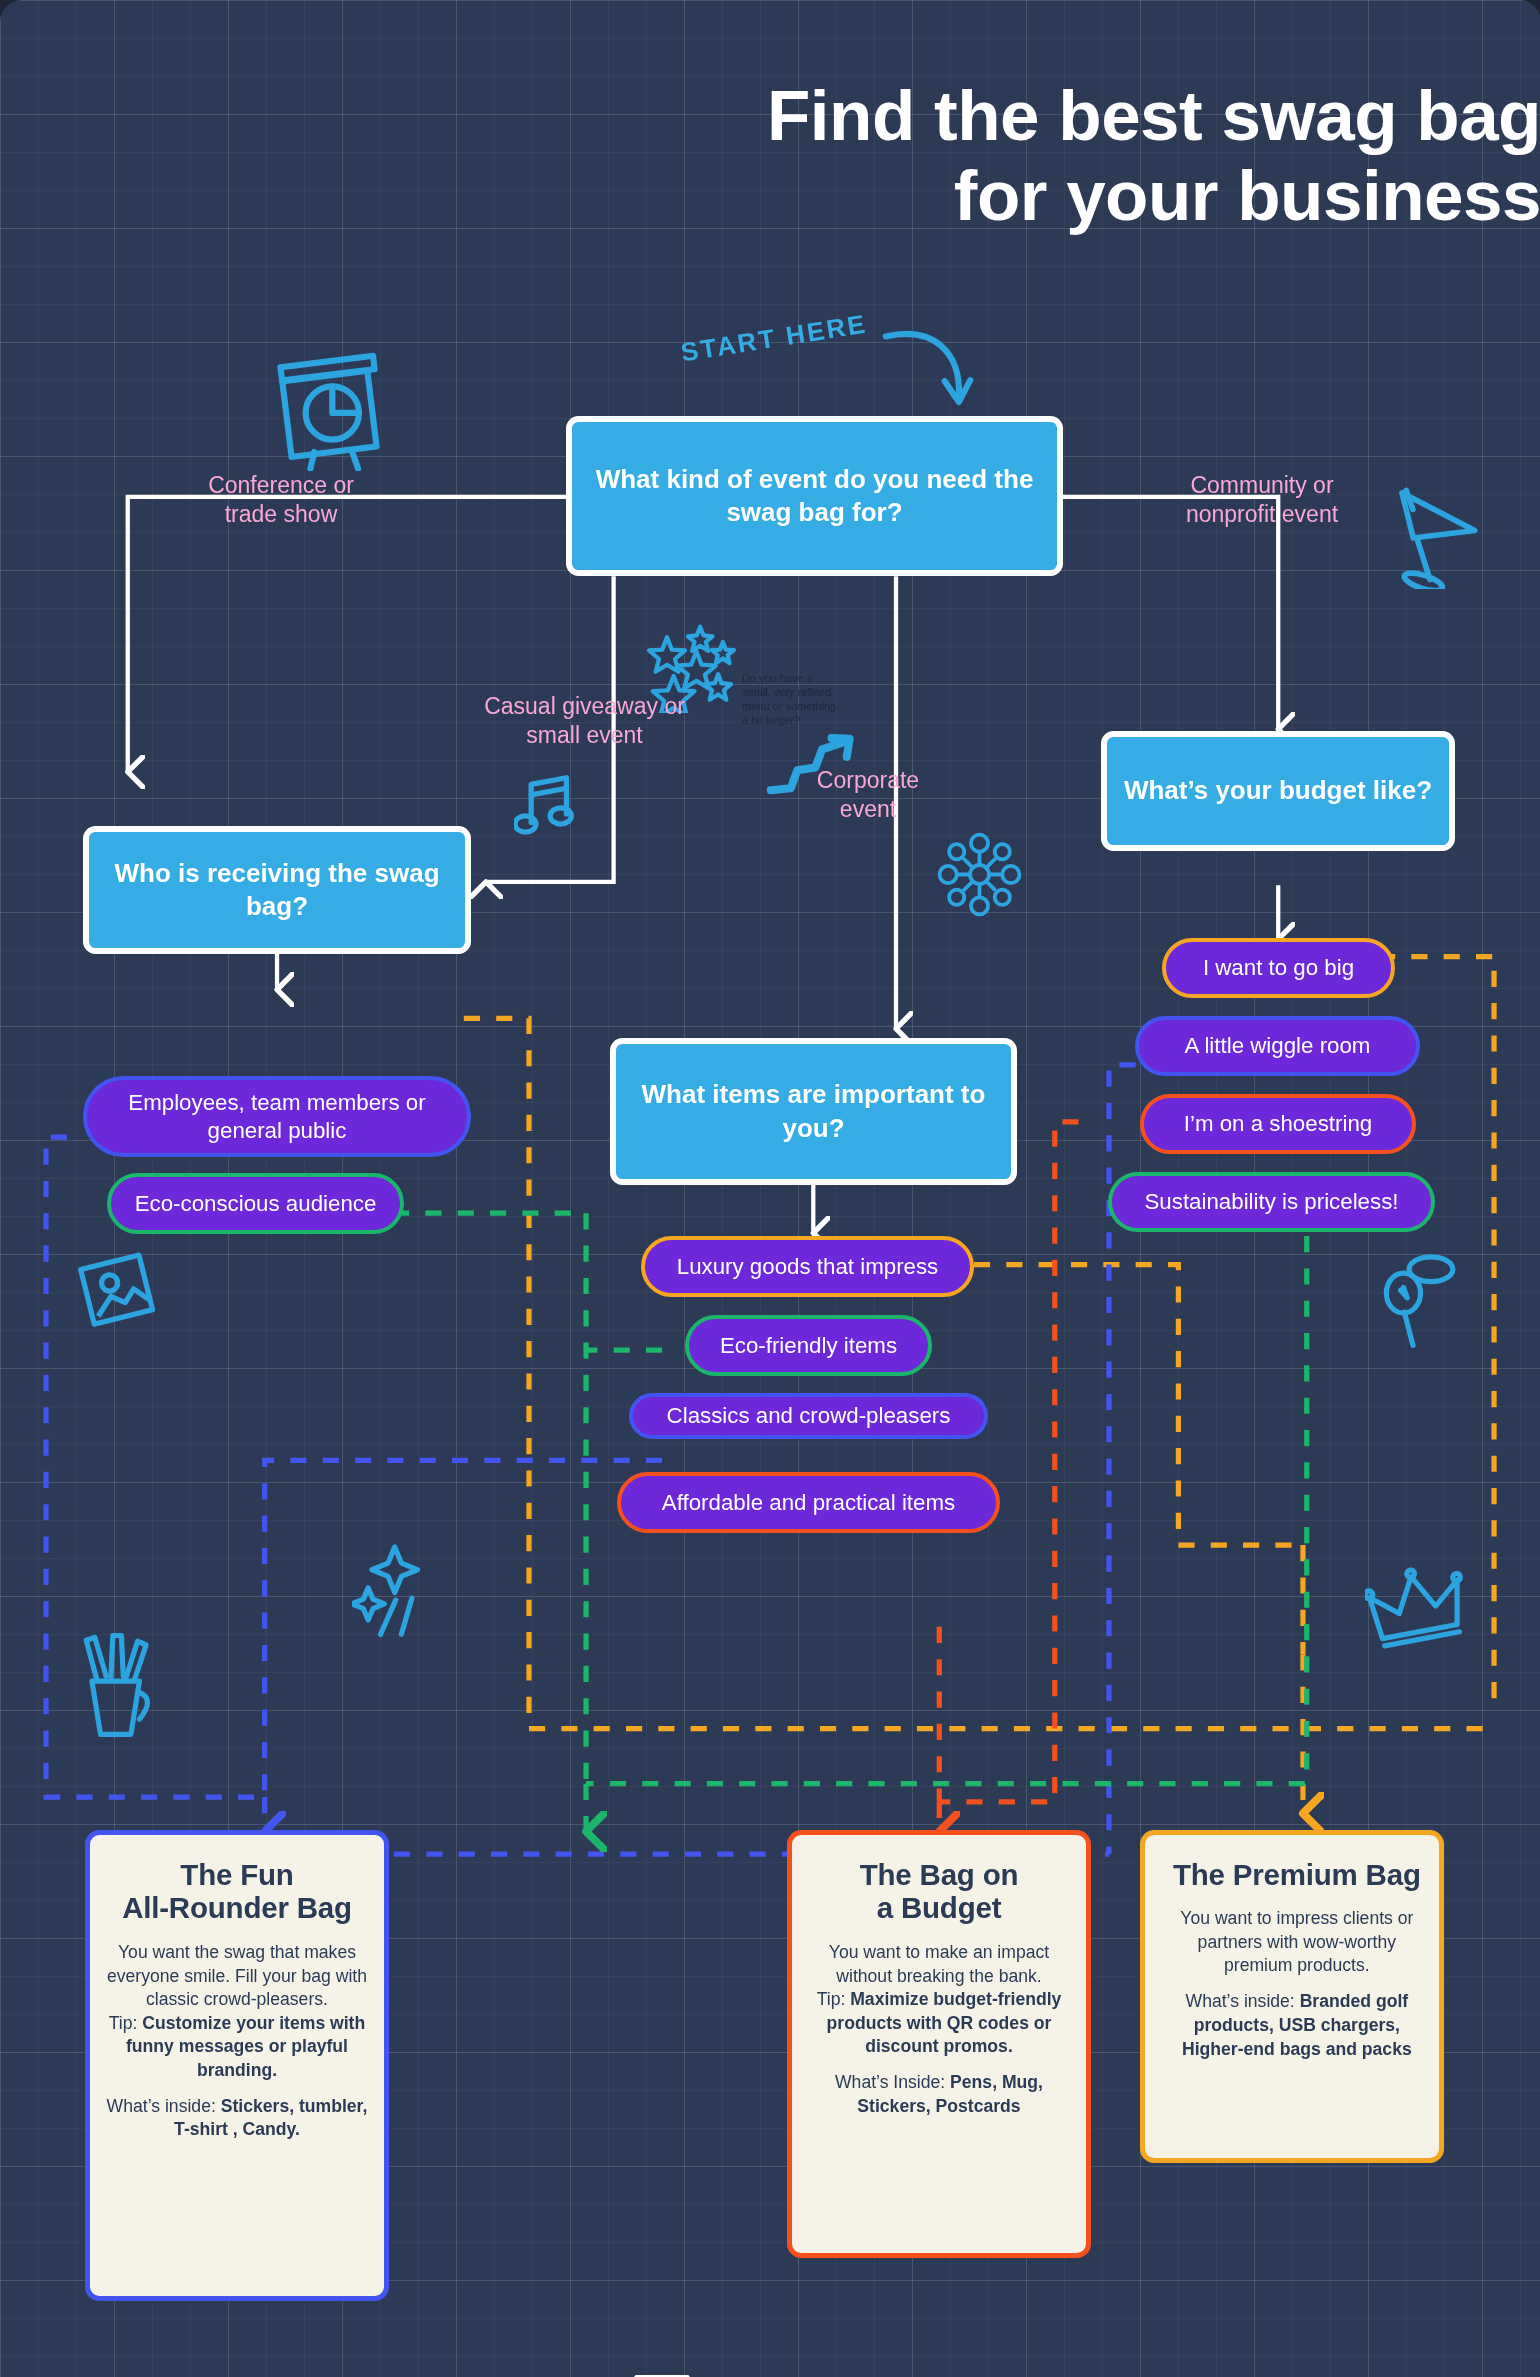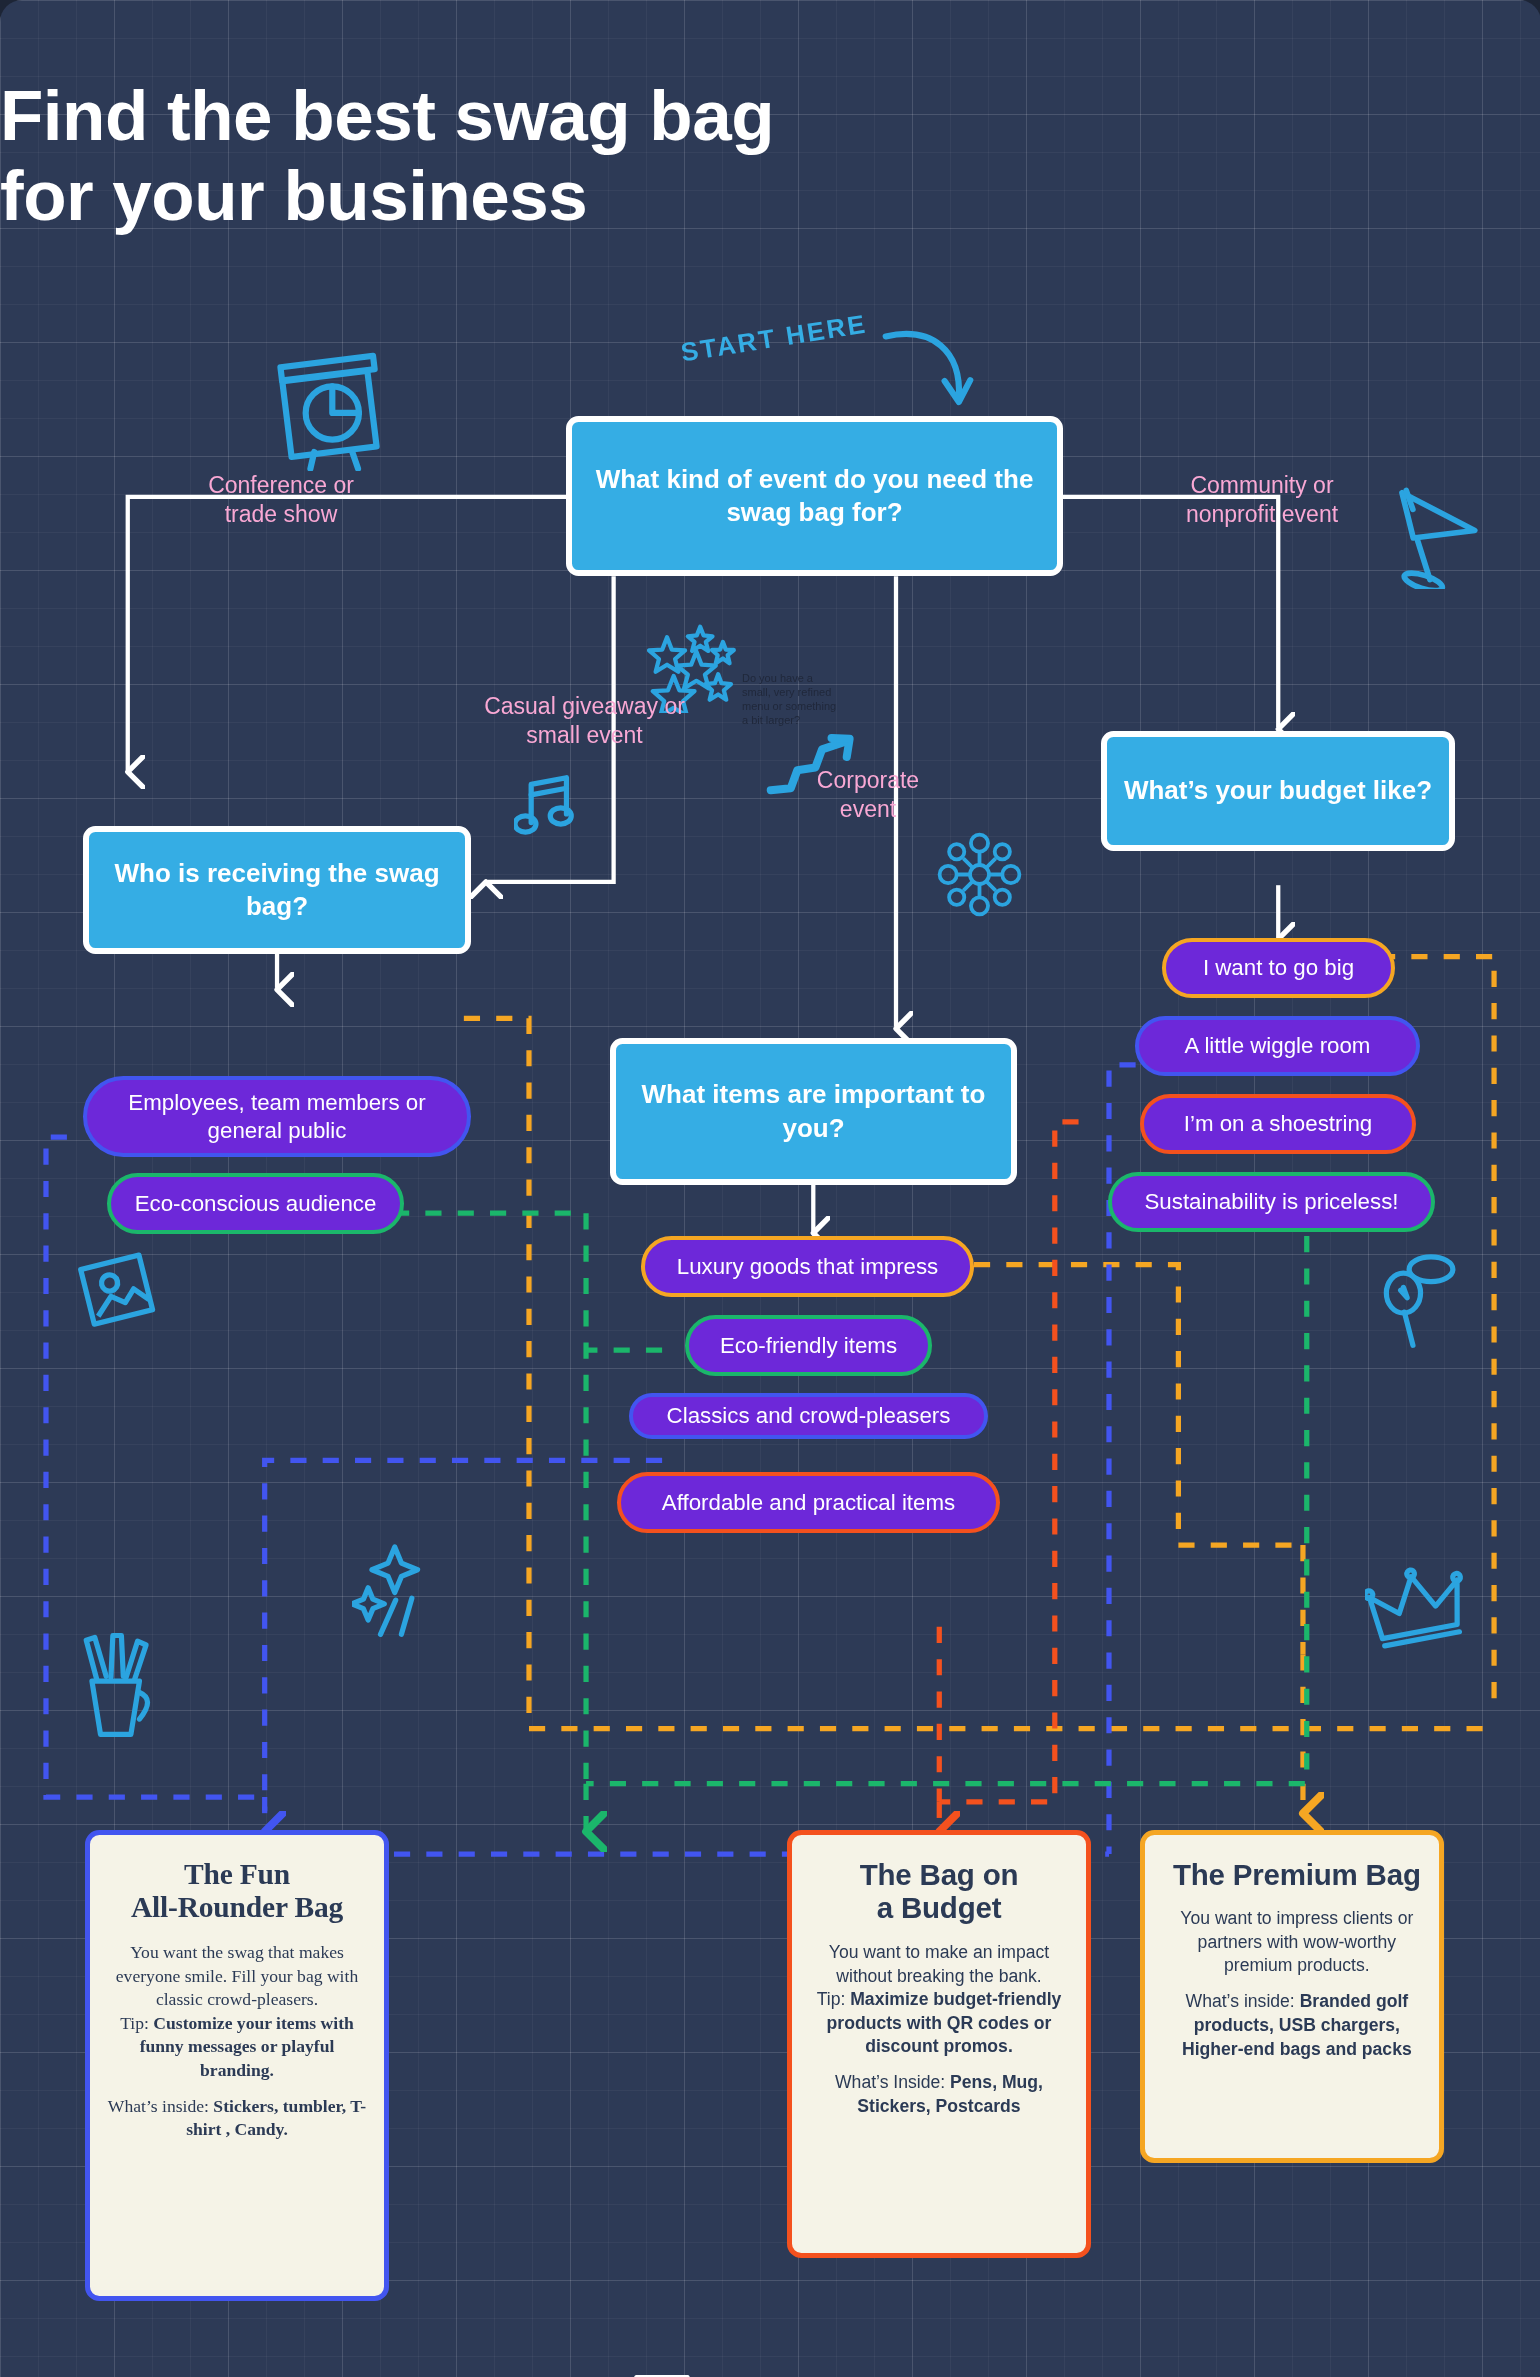--- a/index.html
+++ b/index.html
@@ -24,21 +24,21 @@
     background-image:
       linear-gradient(to right, rgba(255,255,255,.10) 1.4px, transparent 1.4px),
       linear-gradient(to bottom, rgba(255,255,255,.10) 1.4px, transparent 1.4px);
     background-size:114px 114px;
   }
   svg.wires{position:absolute;left:0;top:0;width:1541px;height:2503px;overflow:visible;}
 
   
   .title{
     position:absolute;left:0;right:0;top:76px;
-    text-align:left;color:#ffffff;
+    text-align:right;color:#ffffff;
     font-size:71px;line-height:1.12;font-weight:700;
     letter-spacing:-0.5px;
   }
 
   
   .qbox{
     position:absolute;
     background:#35ade4;
     border:6.2px solid #ffffff;
     border-radius:12.4px;
@@ -91,21 +91,21 @@
   
   .card{
     position:absolute;
     background:#f5f3e7;
     border-radius:14.3px;
     border:5.2px solid #4255f0;
     padding:16px 14.3px 16px;
     color:#2b3a55;
     text-align:center;
   }
-  .card.blue{border-color:#4255f0;font-family:Liberation Serif, serif;}
+  .card.blue{border-color:#4255f0;}
   .card.green{border-color:#1bb66b;}
   .card.red{border-color:#f4511e;}
   .card.orange{border-color:#f5a623;}
   .card h3{
     margin:6.7px 0 16px;
     font-size:29.5px;line-height:1.14;font-weight:700;letter-spacing:-0.2px;
   }
   .card p{margin:0 0 12.4px;font-size:17.6px;line-height:1.34;}
   .card p:last-child{margin-bottom:0;}
   .card b{font-weight:700;}

